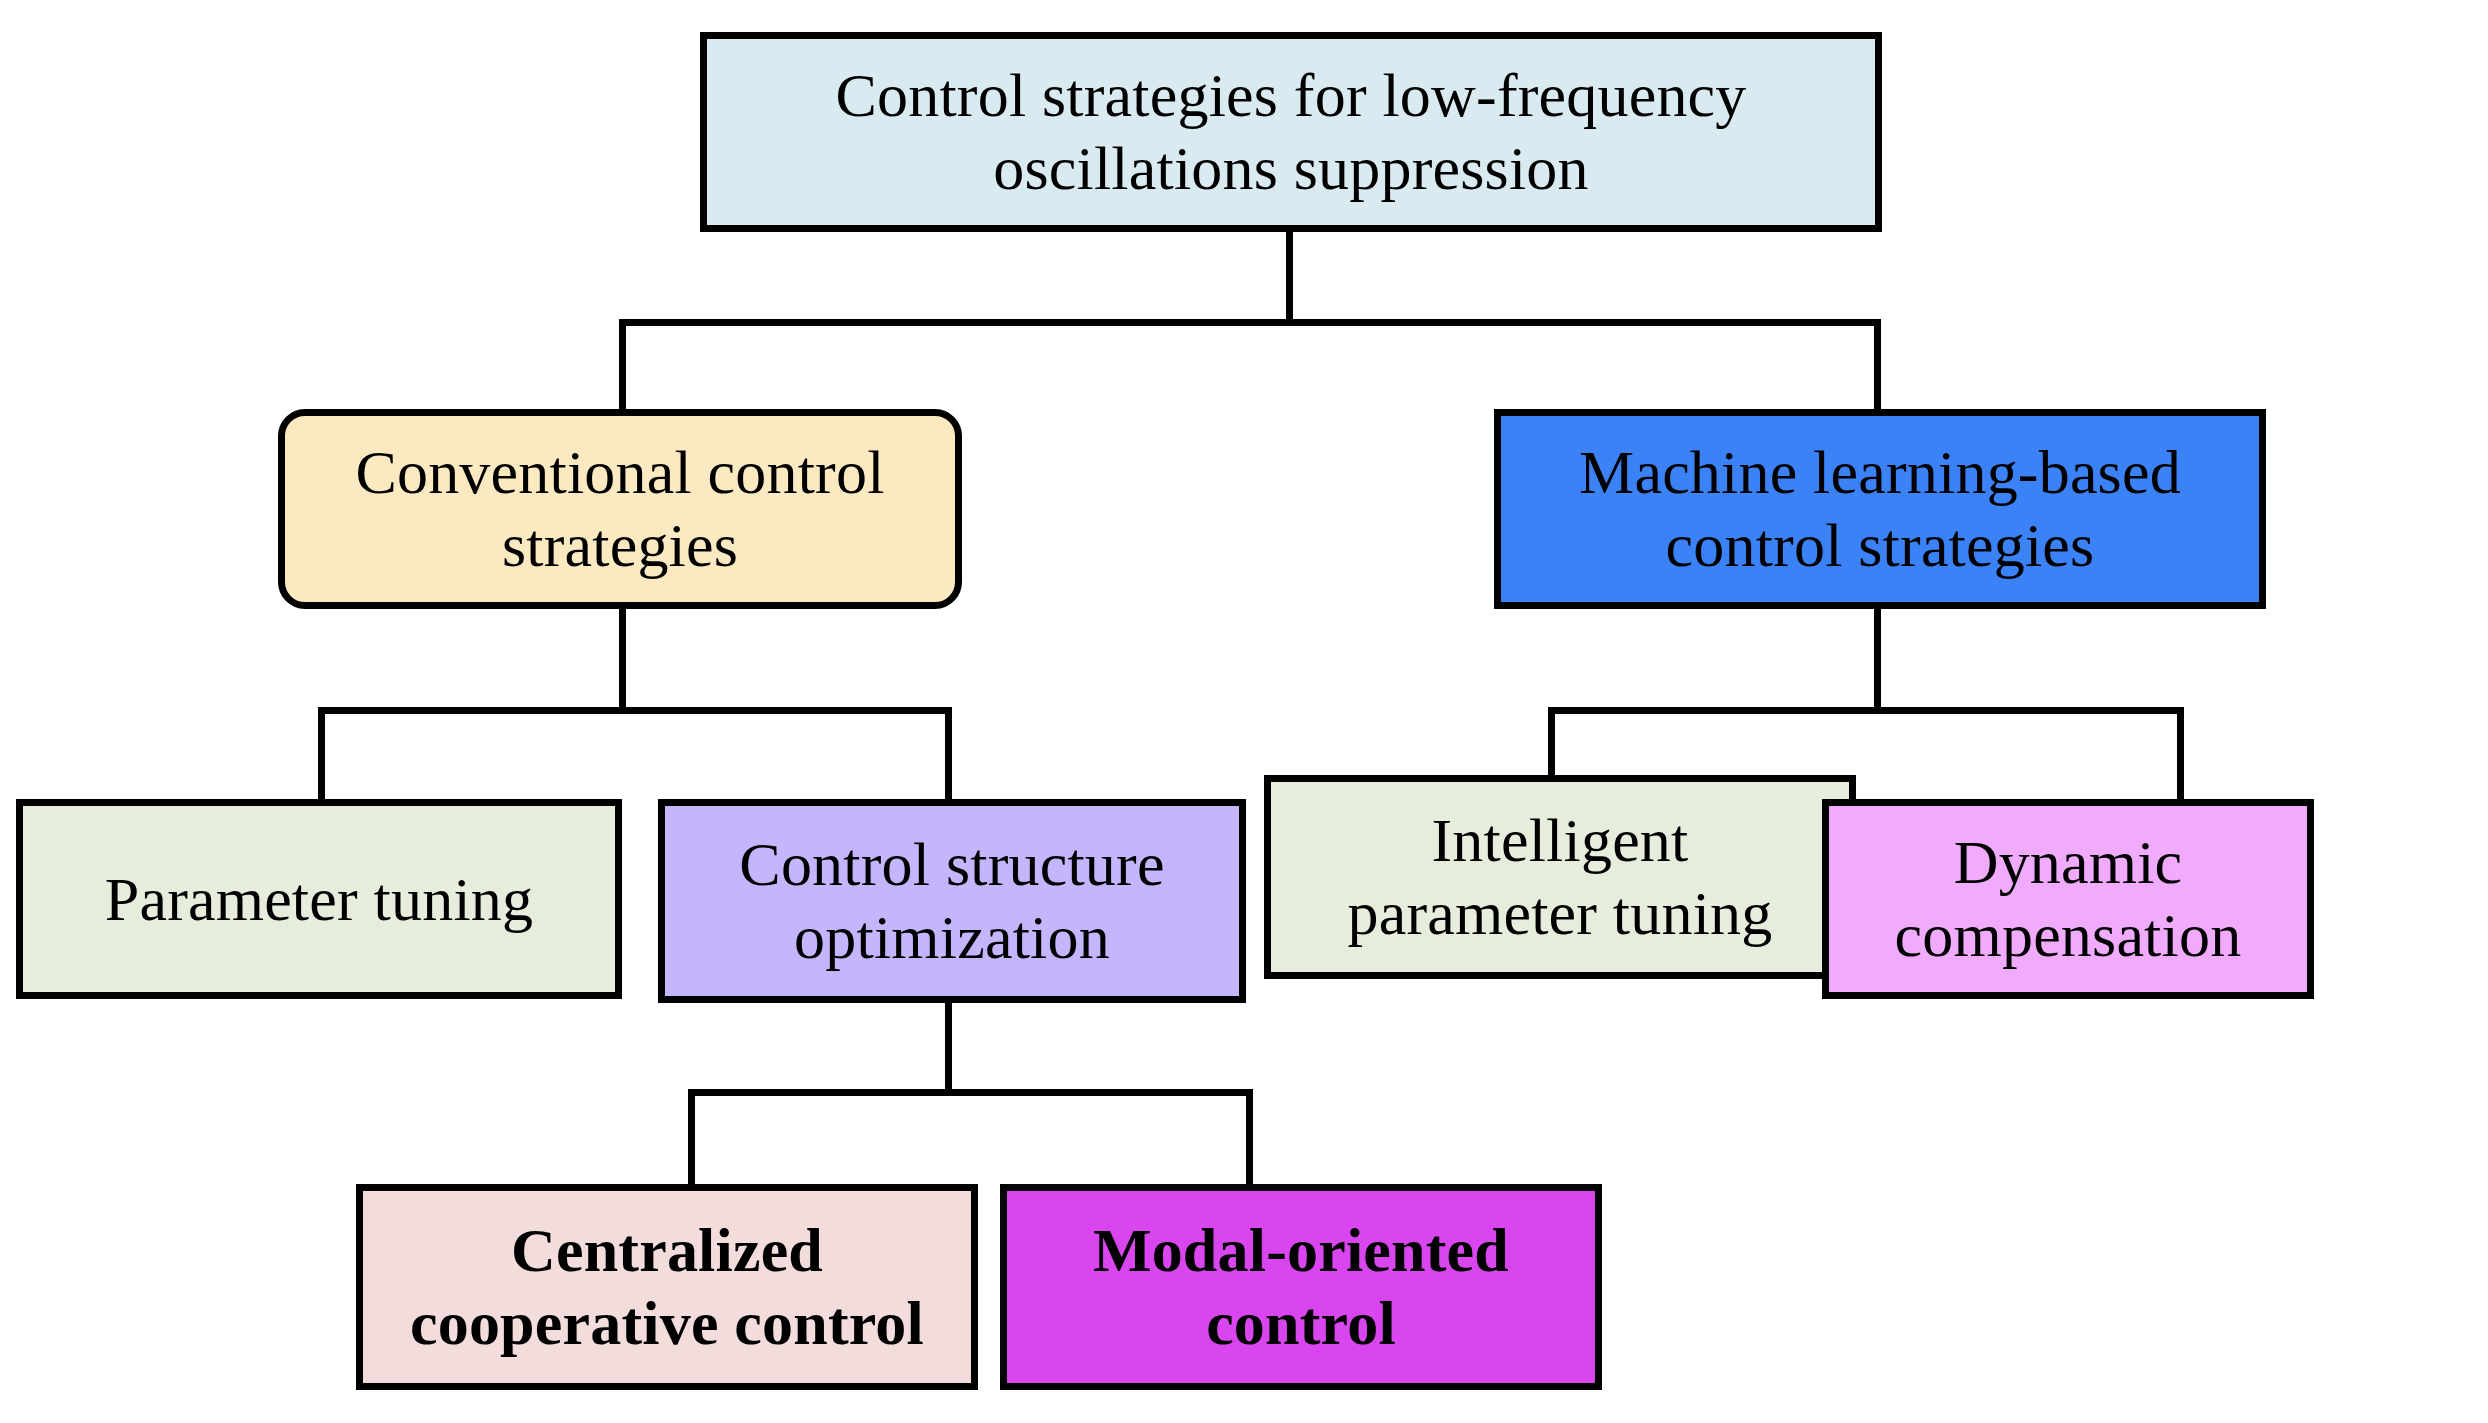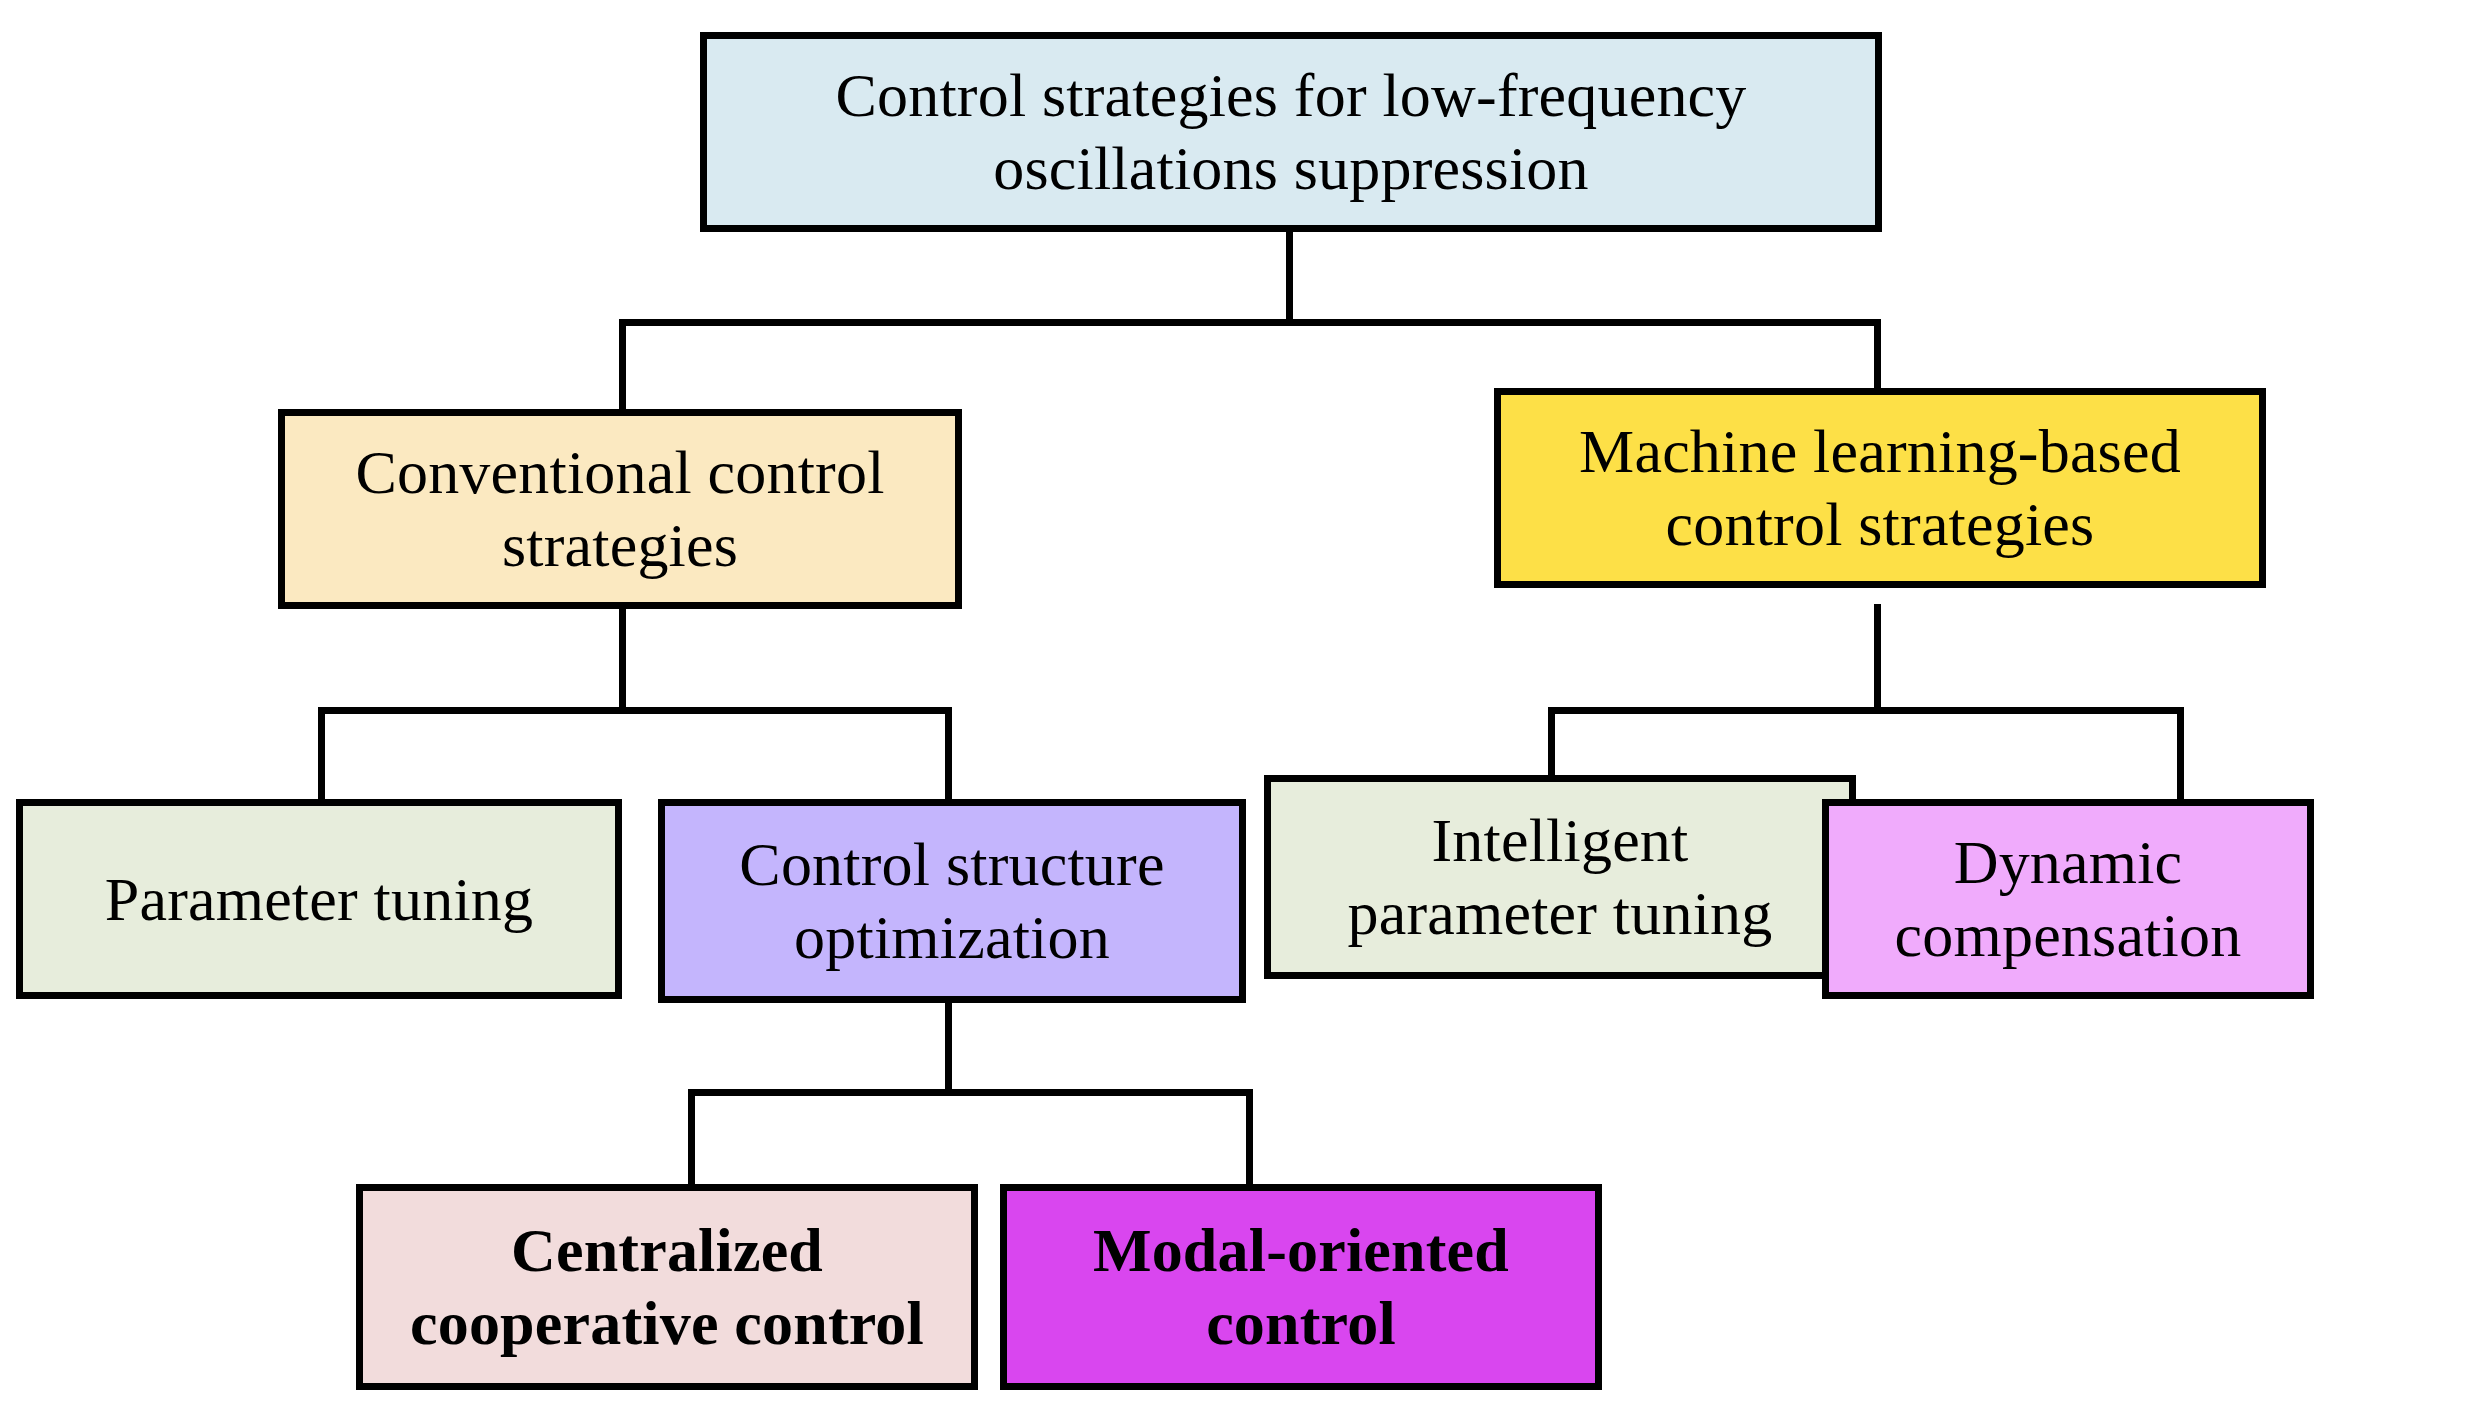--- a/index.html
+++ b/index.html
@@ -71,26 +71,26 @@
   <div class="conn conn-v" style="left: 945px; top: 994px; height: 102px; background: rgb(0, 0, 0);"></div>
   <div class="conn conn-h" style="left: 688px; top: 1089px; width: 565px; background: rgb(0, 0, 0);"></div>
   <div class="conn conn-v" style="left: 688px; top: 1089px; height: 96px; background: rgb(0, 0, 0);"></div>
   <div class="conn conn-v" style="left: 1246px; top: 1089px; height: 96px; background: rgb(0, 0, 0);"></div>
 
   <div class="node lvl-root" style="left: 700px; top: 32px; width: 1182px; height: 200px; background: rgb(217, 234, 241); border-color: rgb(0, 0, 0);">
     <span class="node-label">Control strategies for low-frequency
 oscillations suppression</span>
   </div>
 
-  <div class="node lvl-two" style="left: 278px; top: 409px; width: 684px; height: 200px; background: rgb(251, 233, 193); border-color: rgb(0, 0, 0);">
+  <div class="node lvl-two" style="left: 278px; top: 409px; width: 684px; height: 200px; background: rgb(251, 233, 193); border-color: rgb(0, 0, 0); border-radius: 27px;">
     <span class="node-label">Conventional control
 strategies</span>
   </div>
 
-  <div class="node lvl-two" style="left: 1494px; top: 388px; width: 772px; height: 200px; background: #fde047; border-color: rgb(0, 0, 0);">
+  <div class="node lvl-two" style="left: 1494px; top: 409px; width: 772px; height: 200px; background: #3b82f6; border-color: rgb(0, 0, 0);">
     <span class="node-label">Machine learning-based
 control strategies</span>
   </div>
 
   <div class="node lvl-three" style="left: 16px; top: 799px; width: 606px; height: 200px; background: rgb(231, 237, 220); border-color: rgb(0, 0, 0);">
     <span class="node-label">Parameter tuning</span>
   </div>
 
   <div class="node lvl-three" style="left: 658px; top: 799px; width: 588px; height: 204px; background: #c4b5fd; border-color: rgb(0, 0, 0);">
     <span class="node-label">Control structure

